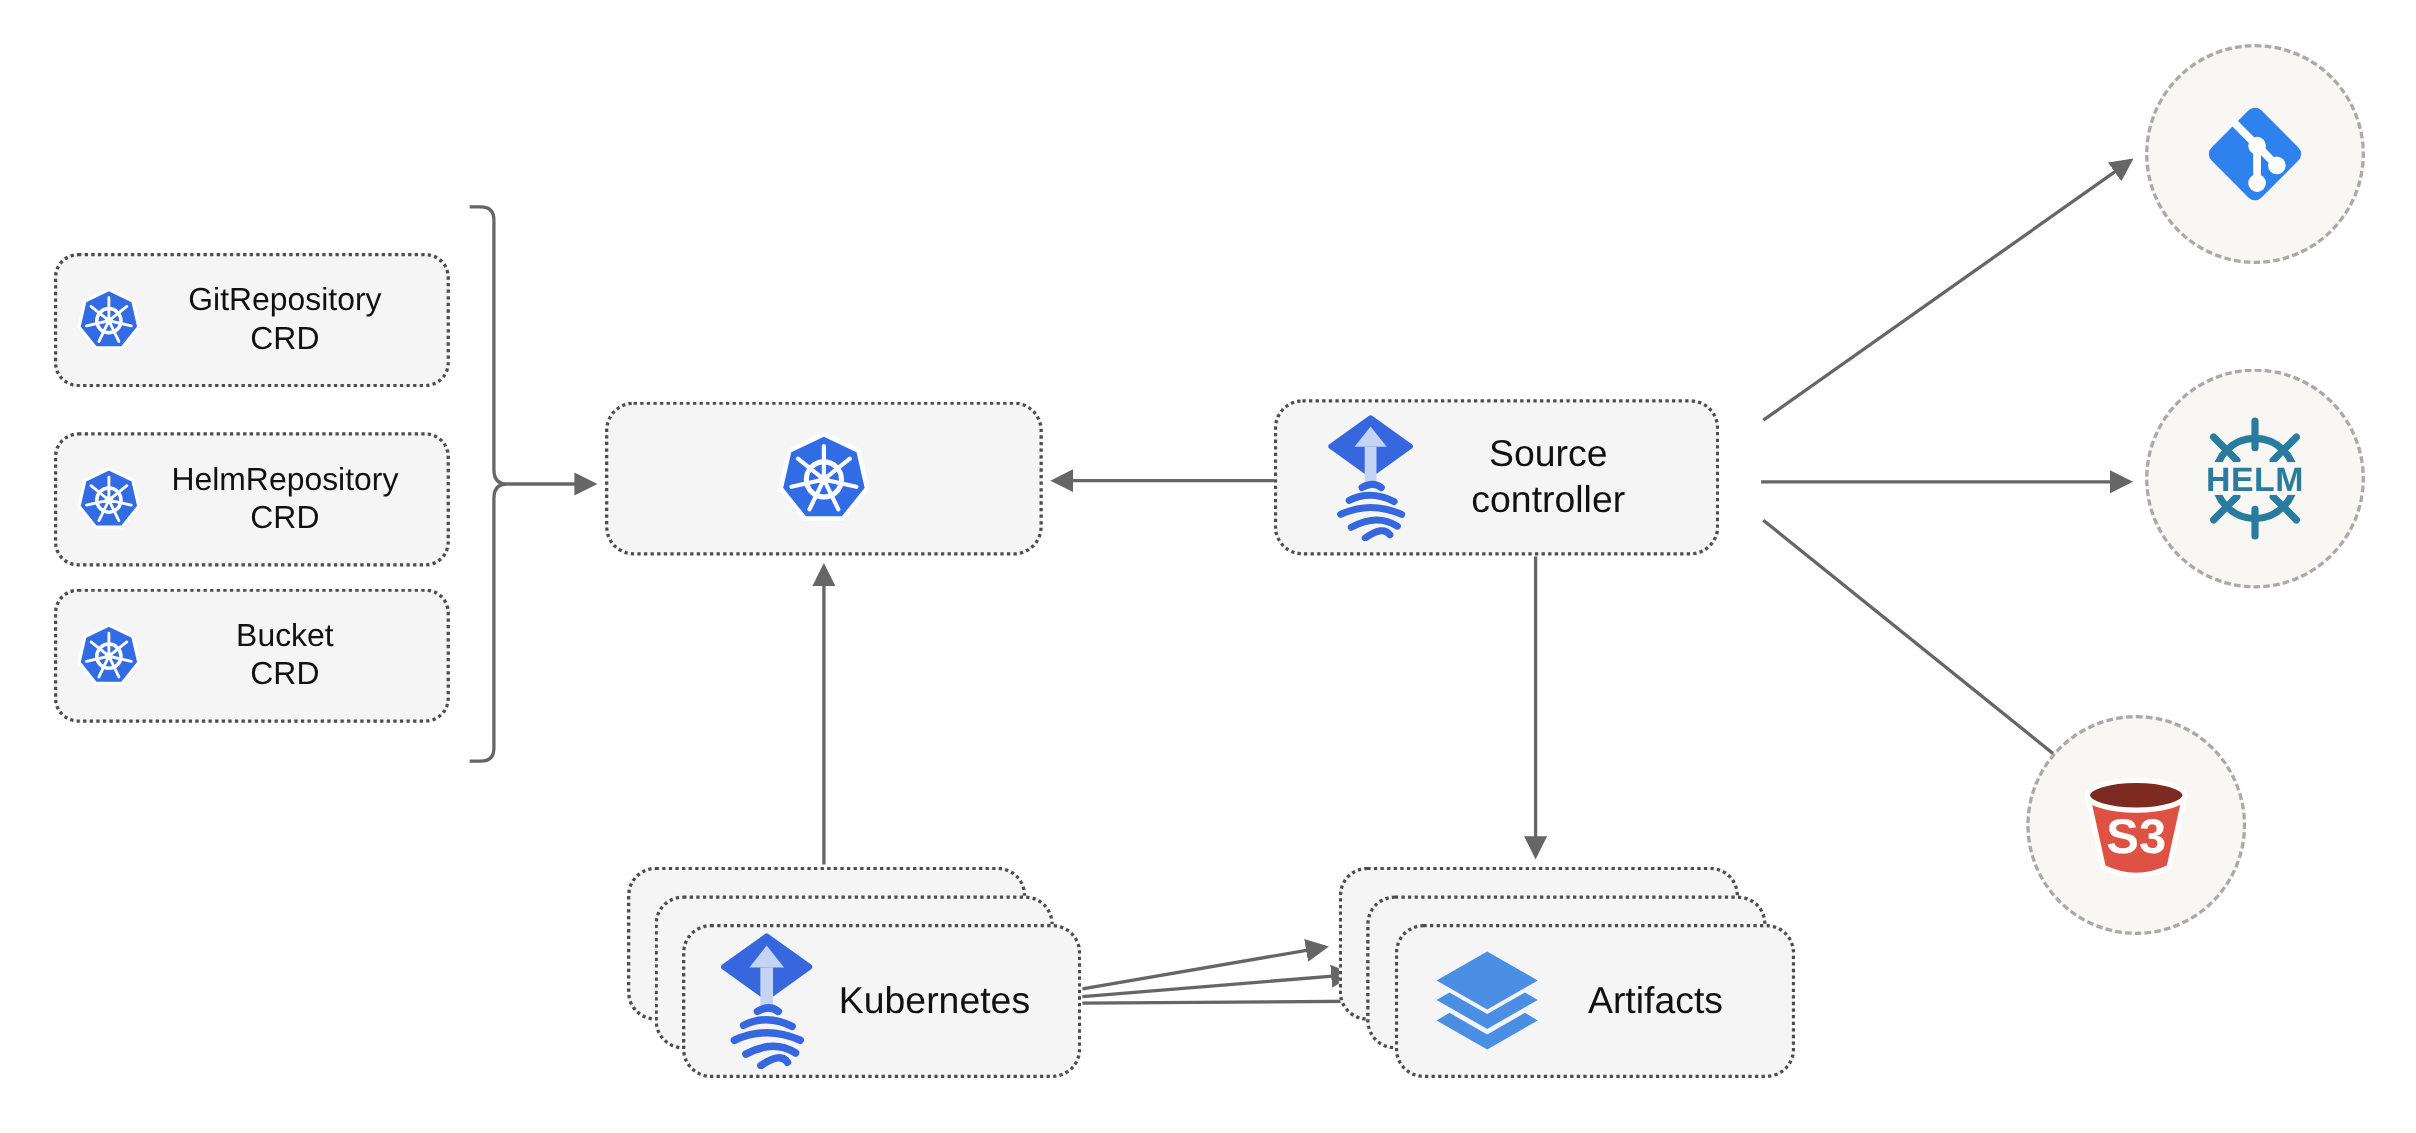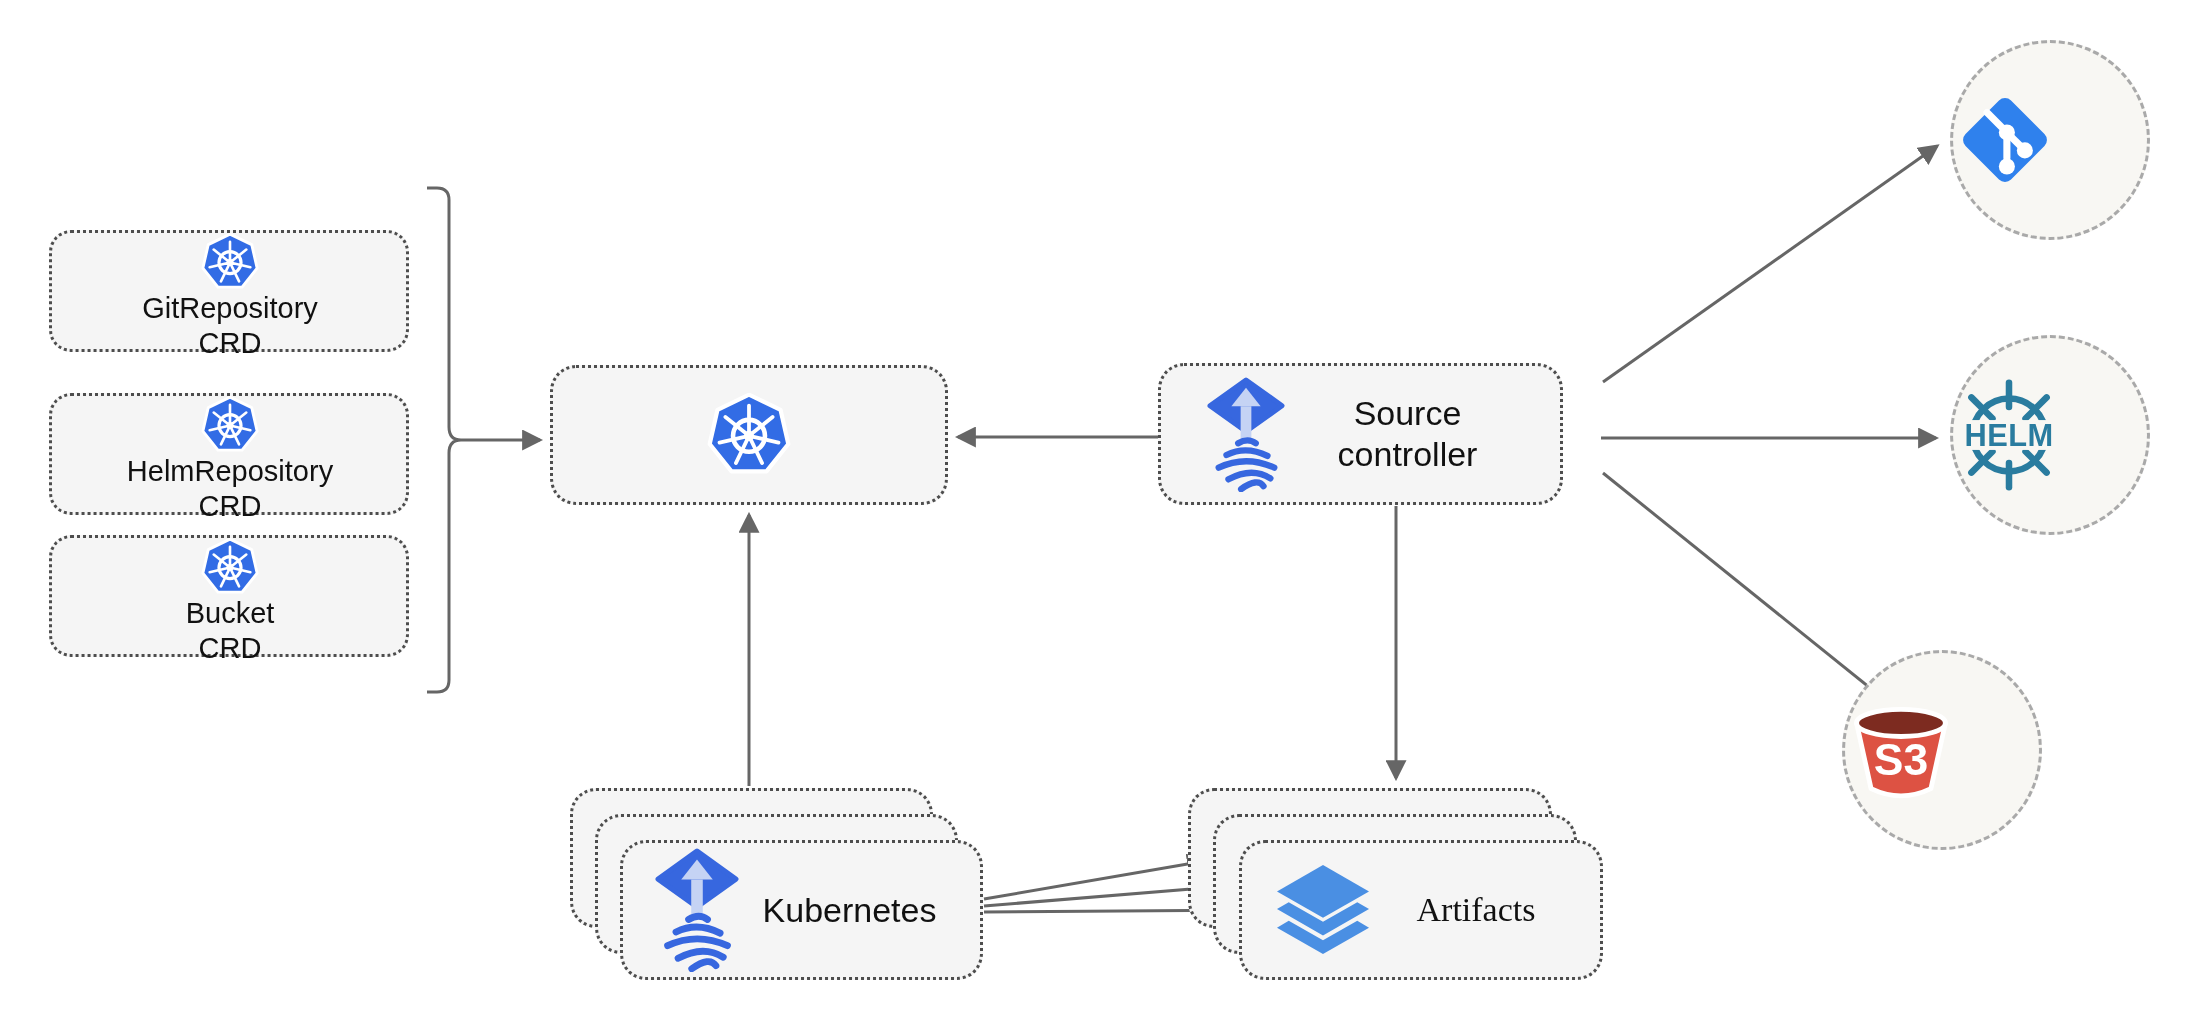--- a/index.html
+++ b/index.html
@@ -21,52 +21,52 @@
     box-sizing:border-box;
     display:flex;align-items:center;
   }
   .label{
     white-space:pre-line;
     text-align:center;
     line-height:1.2;
     font-size:34px;
     color:var(--text,#111);
   }
-  .crd{left:49px;width:360px;height:122px;padding:0 16px 0 18px;border-radius:22px;flex-direction:column;}
+  .crd{left:49px;width:360px;height:122px;padding:0 16px 0 18px;border-radius:22px;}
   .crd .label{flex:1;font-size:29px;}
   .crd-git{top:230px;}
   .crd-helm{top:393px;}
   .crd-bucket{top:535px;}
 
   .k8s-api{left:550px;top:365px;width:398px;height:140px;justify-content:center;gap:26px;}
   .source{left:1158px;top:363px;width:405px;height:142px;padding-left:46px;padding-right:30px;}
   .source .label{flex:1;}
 
   .stack{position:absolute;}
   .stack-consumers{left:570px;top:788px;width:414px;height:193px;}
-  .stack-artifacts{left:1188px;top:788px;width:416px;height:193px;font-family:Liberation Serif, serif;}
+  .stack-artifacts{left:1217px;top:788px;width:416px;height:193px;}
   .card{
     position:absolute;width:363px;height:140px;
     background:var(--node-fill,#f5f5f5);
     border:3px dotted var(--node-border,#4d4d4d);
     border-radius:26px;box-sizing:border-box;
   }
   .card.back{left:0;top:0;}
   .card.mid{left:25px;top:26px;}
   .card.front{left:50px;top:52px;display:flex;align-items:center;padding:0 20px 0 32px;}
   .stack-artifacts .card{width:364px;}
   .stack-artifacts .card.front{left:51px;}
   .card.front .label{flex:1;}
 
   .endpoint{
     position:absolute;width:200px;height:200px;border-radius:50%;
     background:var(--circle-fill,#f8f7f3);
     border:3px dashed var(--circle-border,#a9a9a9);
     box-sizing:border-box;
-    display:flex;align-items:center;justify-content:flex-start;
+    display:flex;align-items:center;justify-content:center;
   }
   .ep-git{left:1950px;top:40px;}
   .ep-helm{left:1950px;top:335px;}
   .ep-s3{left:1842px;top:650px;}
 
   .icon{display:block;flex:none;}
 </style>
 </head>
 <body>
 

